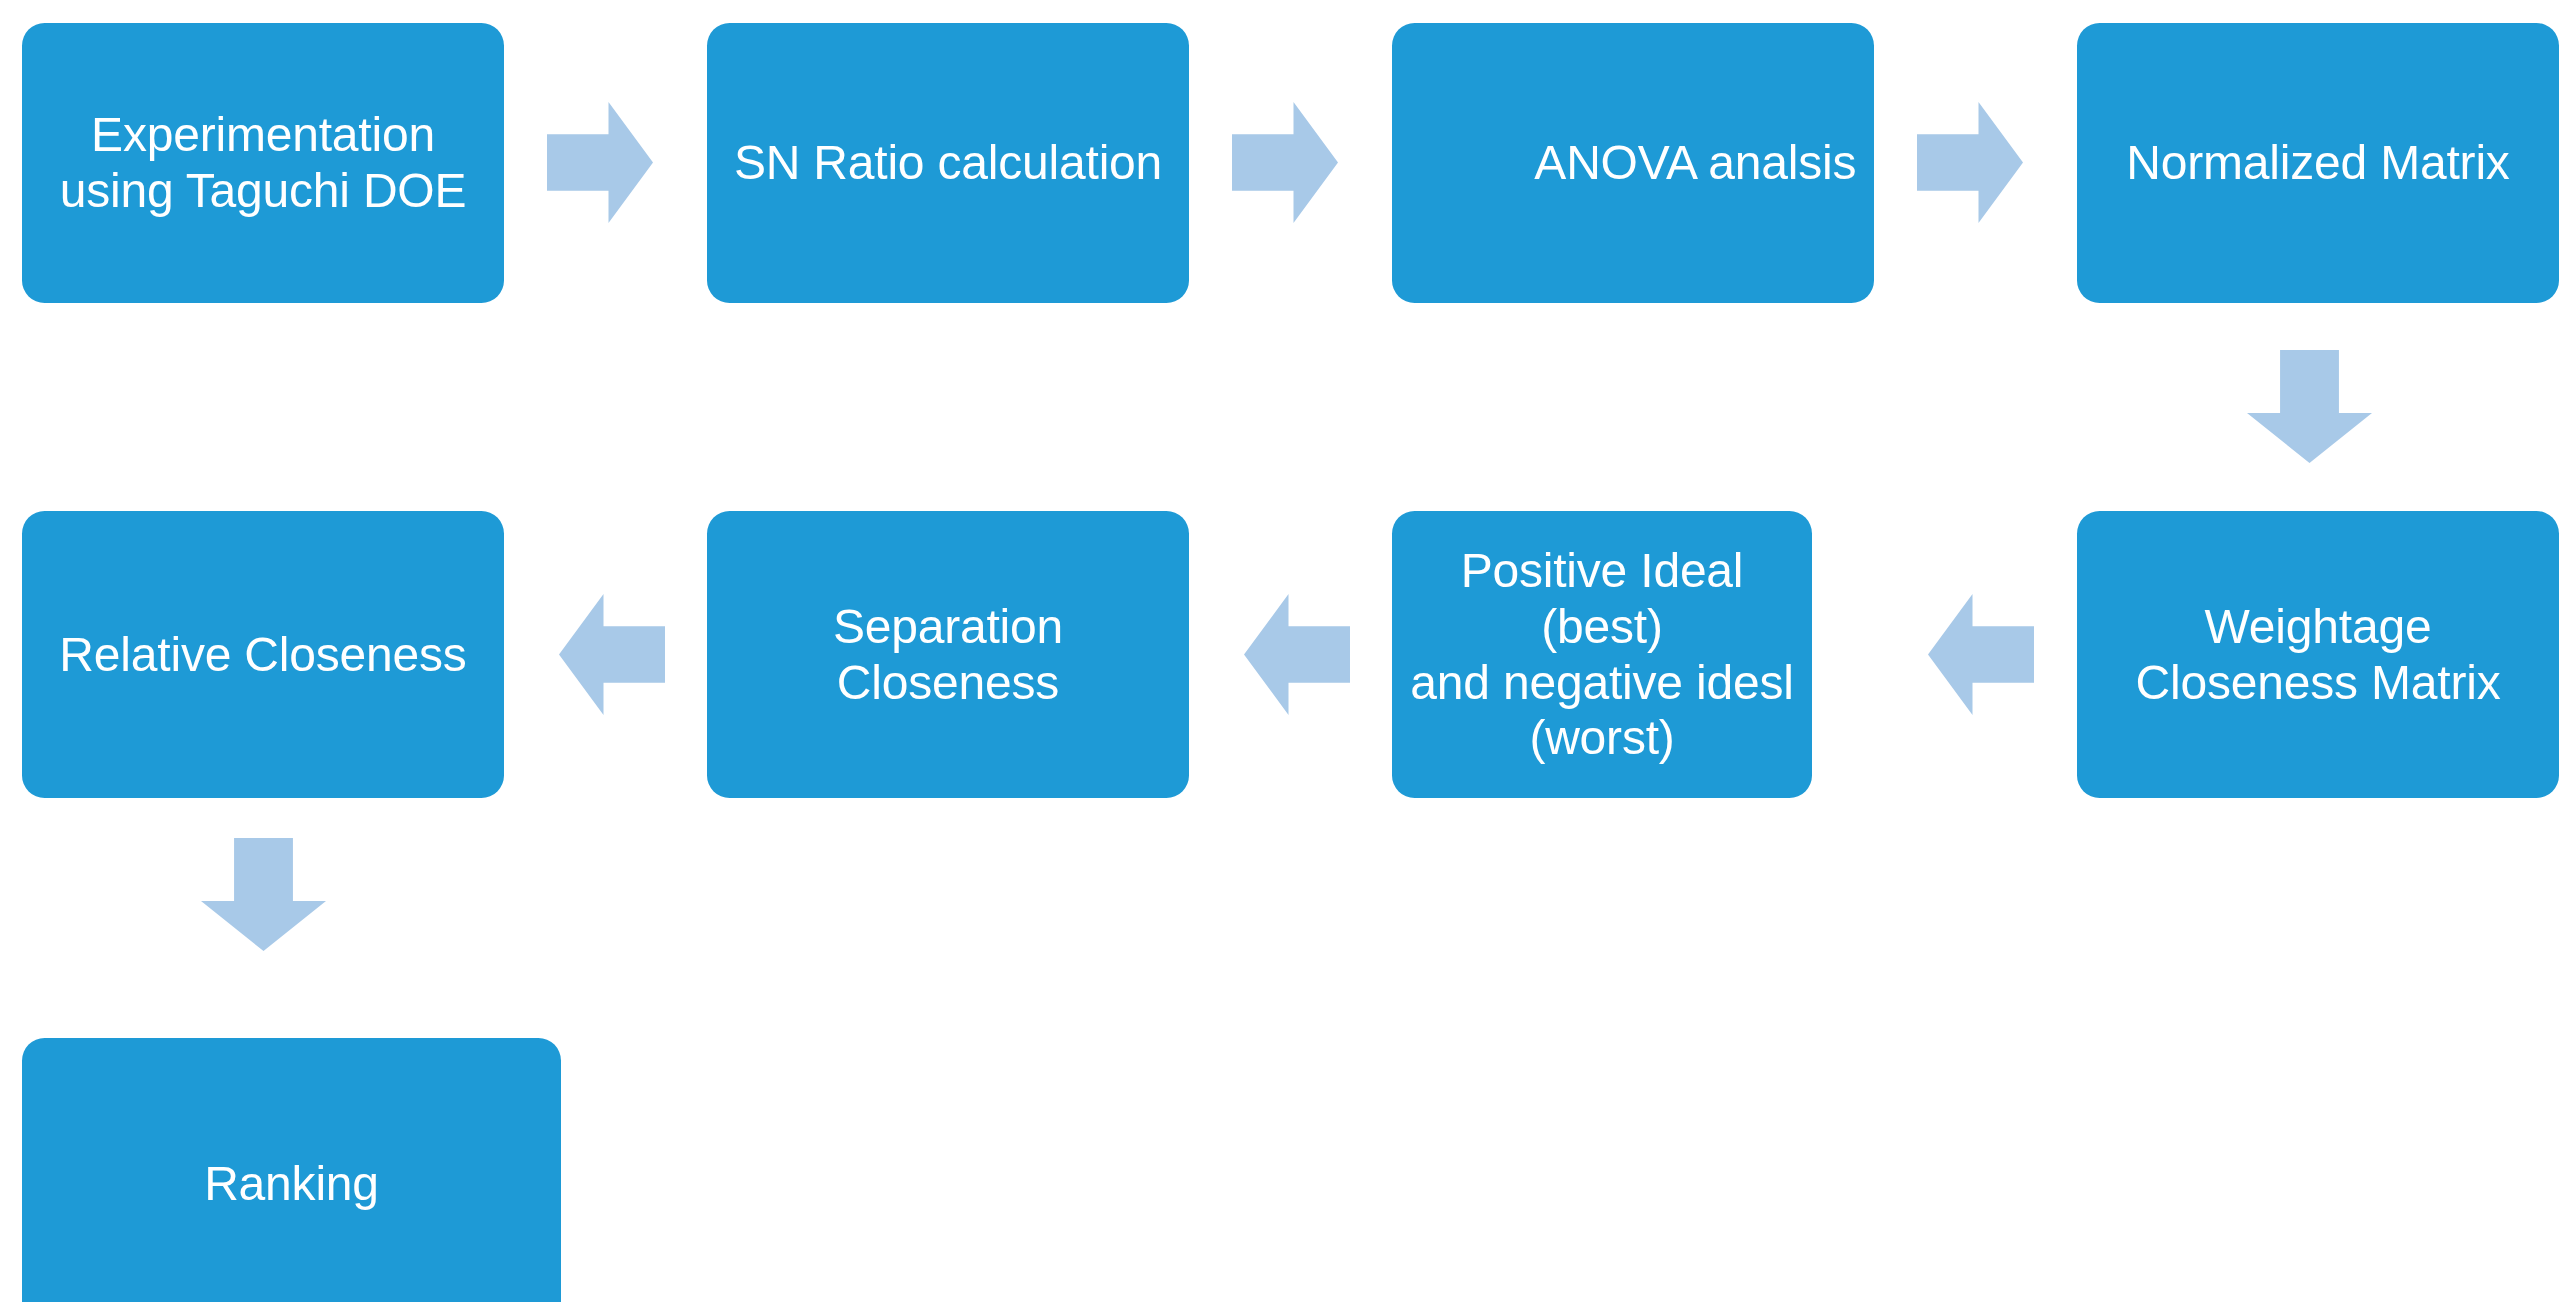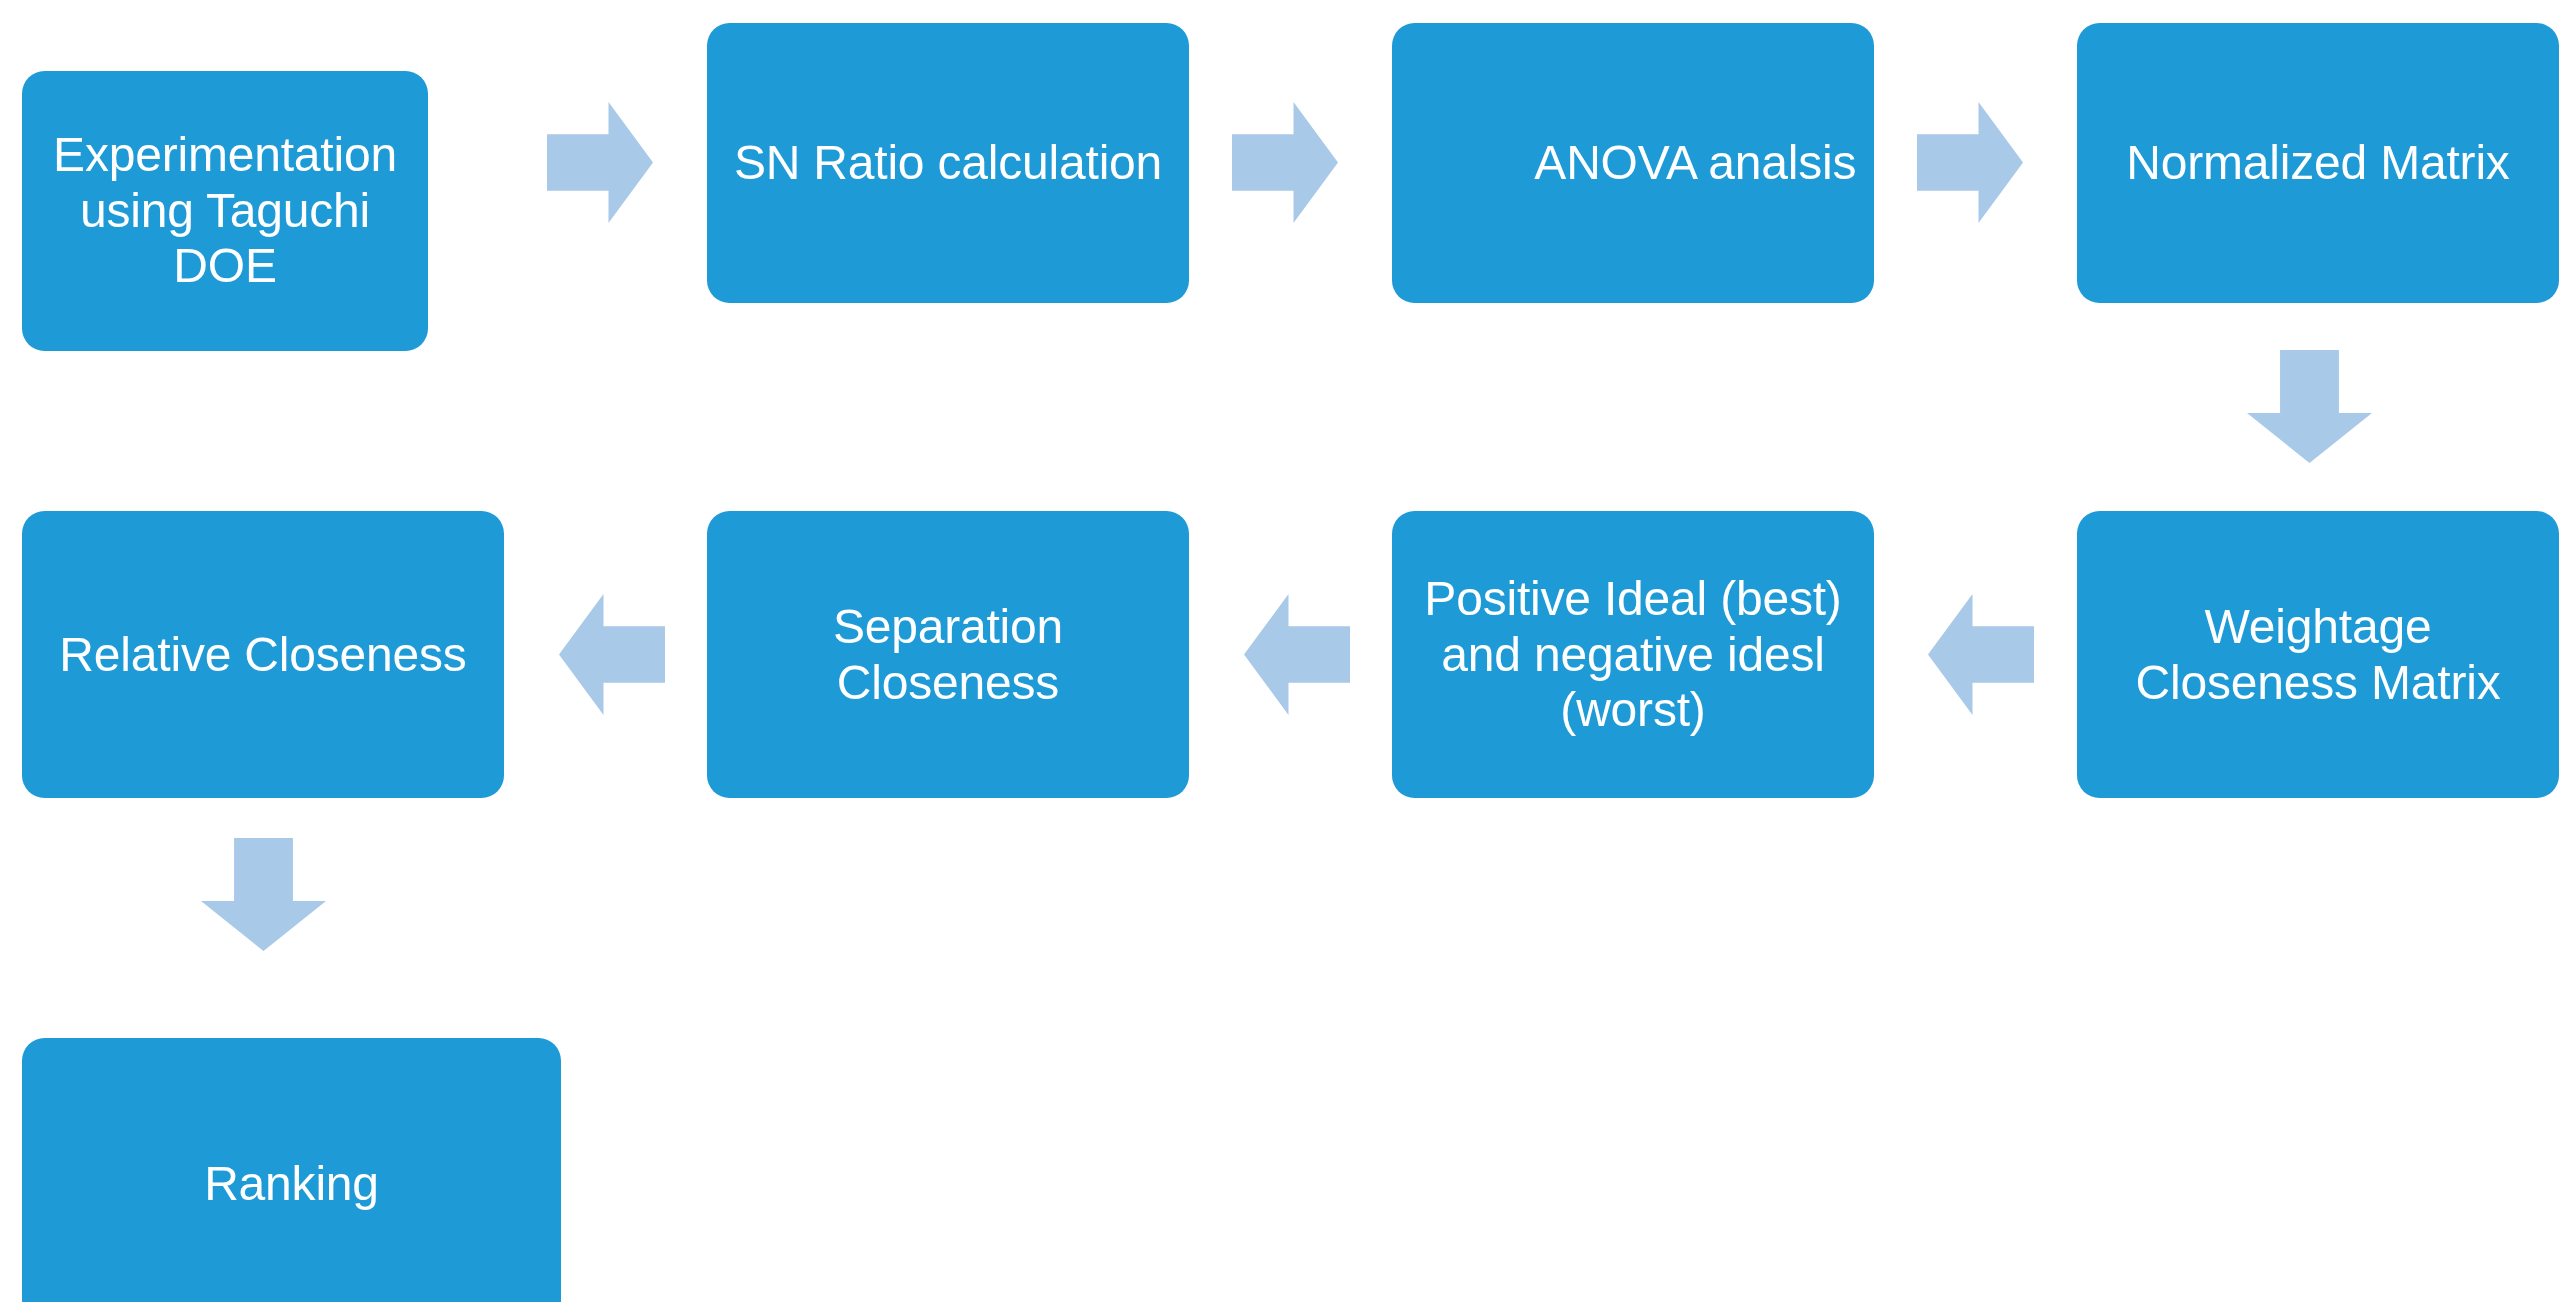--- a/index.html
+++ b/index.html
@@ -49,21 +49,21 @@
   }
   .arrow-shape {
     fill: #A8C9E8;
   }
 </style>
 </head>
 <body>
 
 <div id="canvas">
 
-  <div class="node" style="left:22px; top:22.6px; width:406px; height:280px;margin-top:48px;">
+  <div class="node" style="left:22px; top:22.6px; width:482px; height:280px;">
     <span class="node-label">Experimentation
 using Taguchi DOE</span>
   </div>
 
   <div class="arrow" style="left:547px; top:102px; width:106px; height:121px;">
     <svg viewBox="0 0 131 150" preserveAspectRatio="none" aria-hidden="true">
       <polygon class="arrow-shape" points="0,40 76,40 76,0 131,75 76,150 76,110 0,110"></polygon>
     </svg>
   </div>
 
@@ -101,21 +101,21 @@
     <span class="node-label">Weightage
 Closeness Matrix</span>
   </div>
 
   <div class="arrow" style="left:1928px; top:594px; width:106px; height:121px;">
     <svg viewBox="0 0 131 150" preserveAspectRatio="none" aria-hidden="true">
       <polygon class="arrow-shape" points="131,40 55,40 55,0 0,75 55,150 55,110 131,110"></polygon>
     </svg>
   </div>
 
-  <div class="node" style="left:1392px; top:511px; width:482px; height:287px;">
+  <div class="node" style="left:1392px; top:511px; width:420px; height:287px;">
     <span class="node-label">Positive Ideal (best)
 and negative idesl
 (worst)</span>
   </div>
 
   <div class="arrow" style="left:1244px; top:594px; width:106px; height:121px;">
     <svg viewBox="0 0 131 150" preserveAspectRatio="none" aria-hidden="true">
       <polygon class="arrow-shape" points="131,40 55,40 55,0 0,75 55,150 55,110 131,110"></polygon>
     </svg>
   </div>

